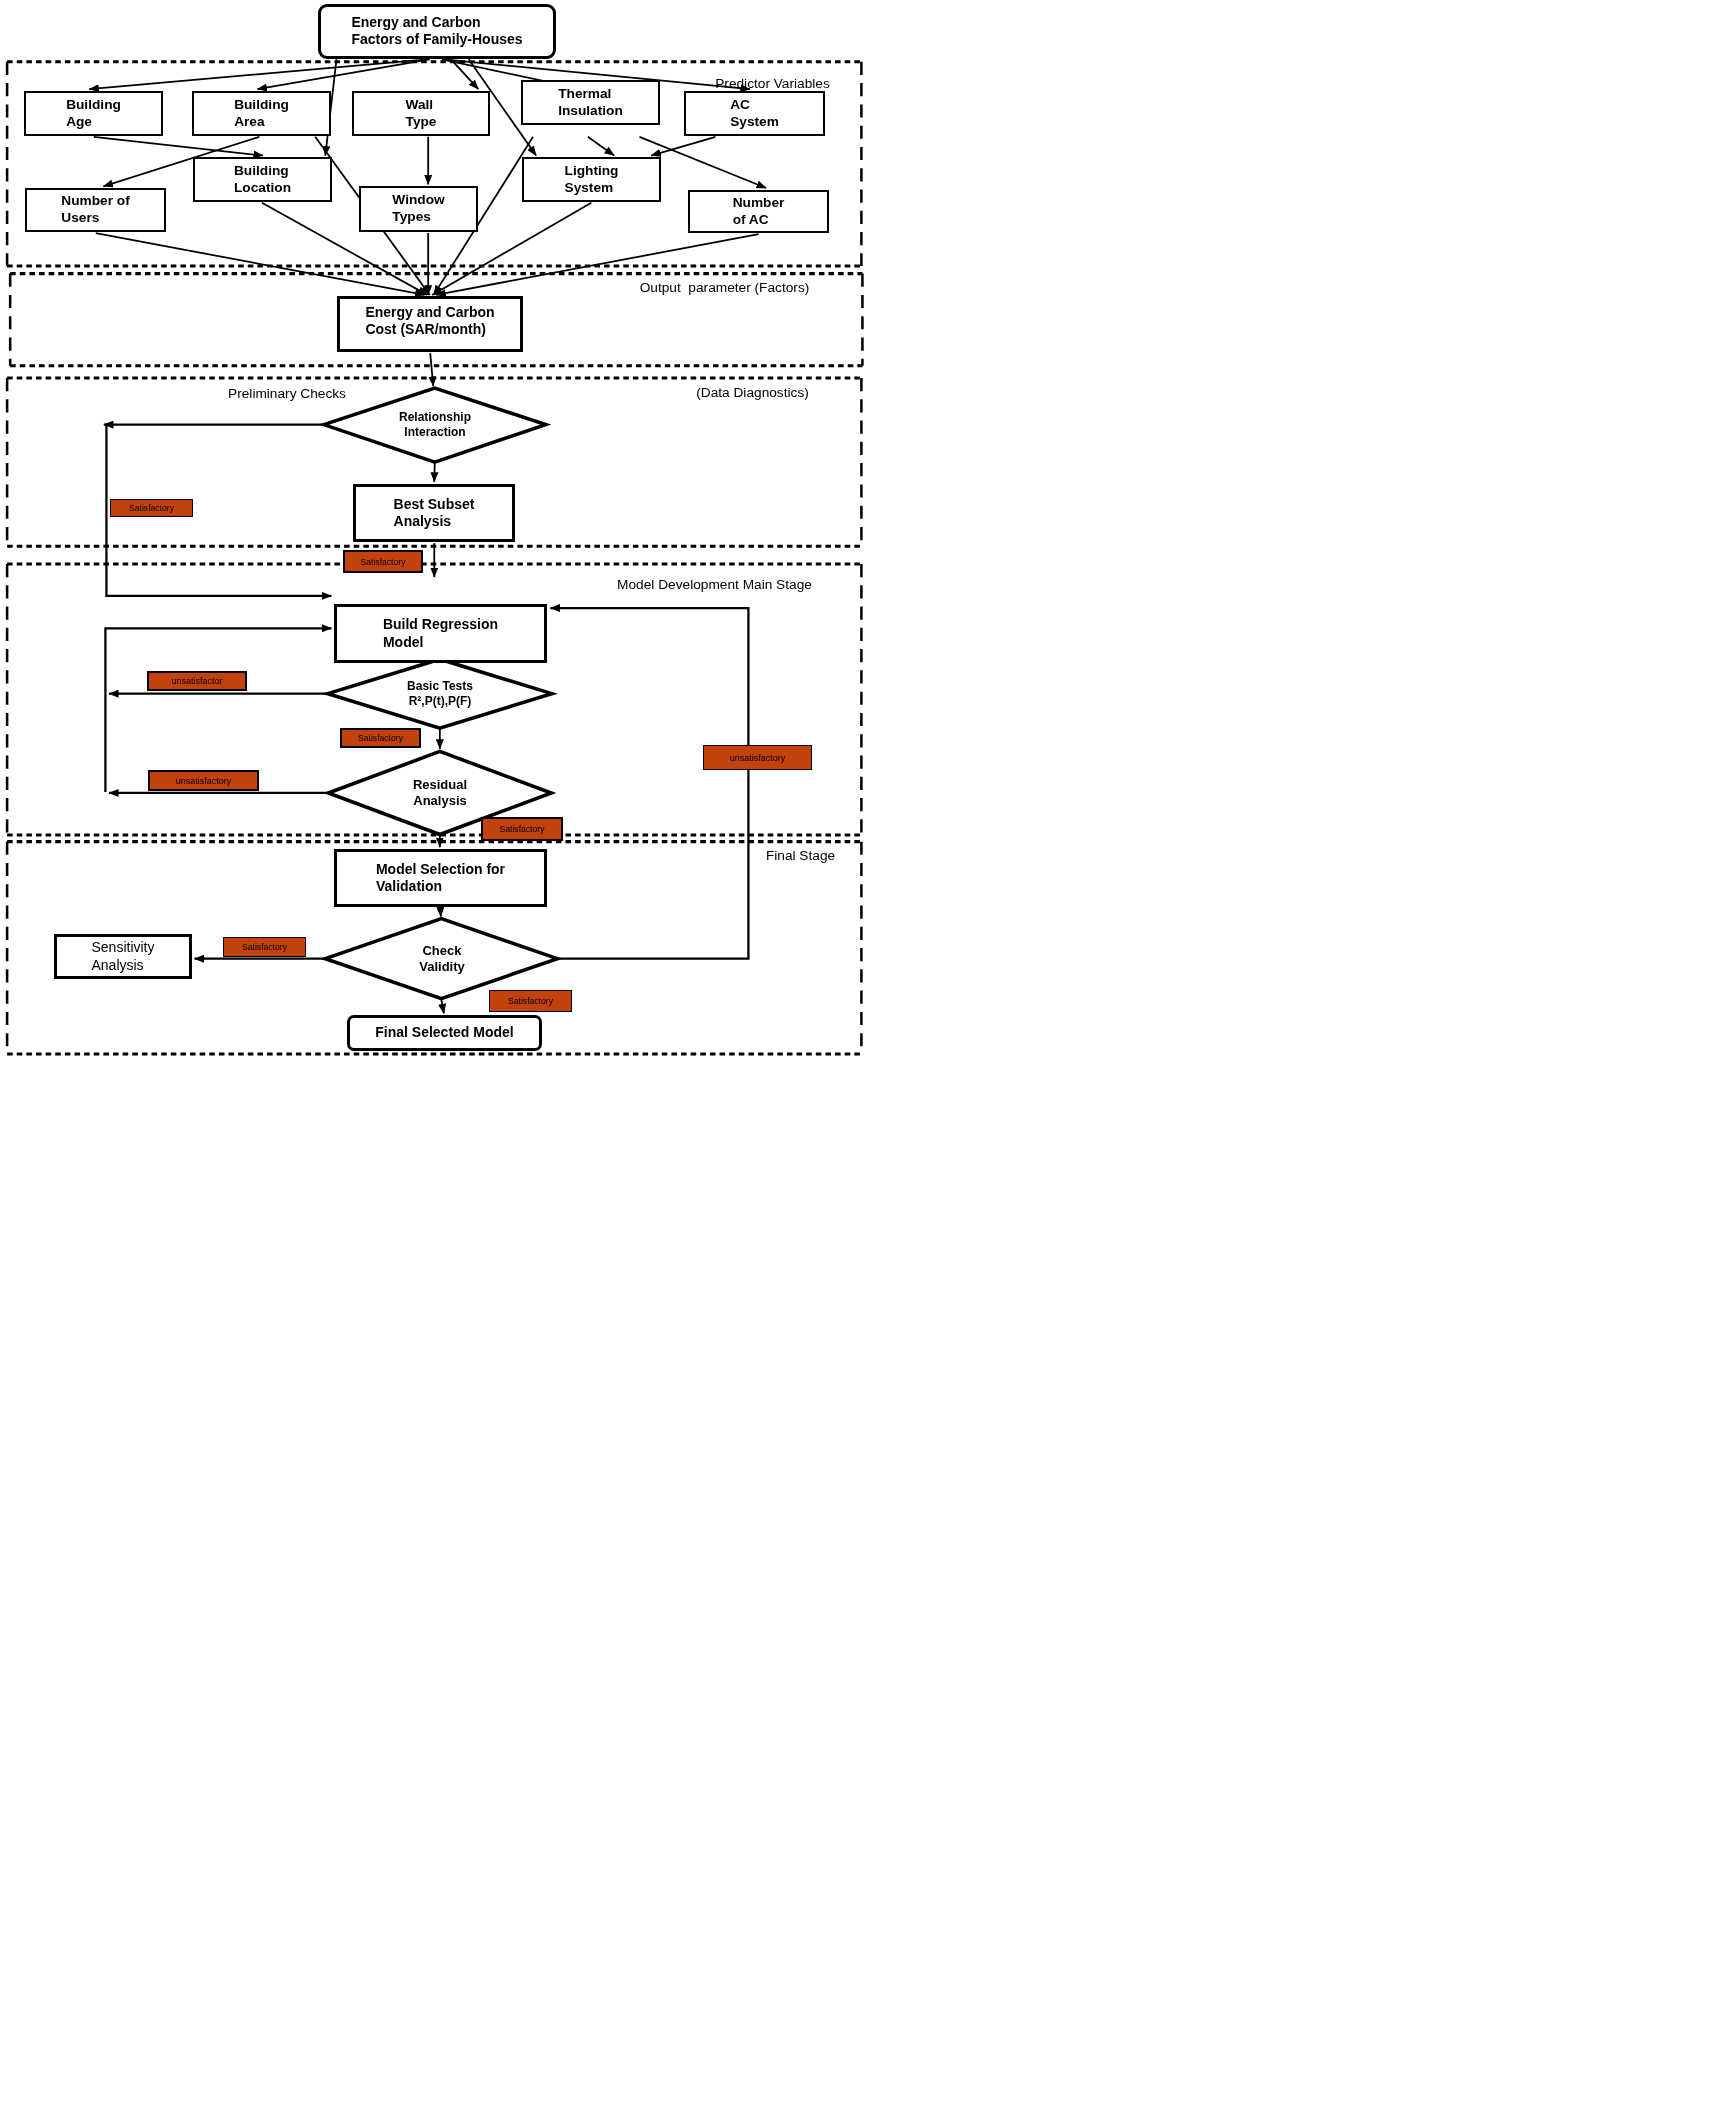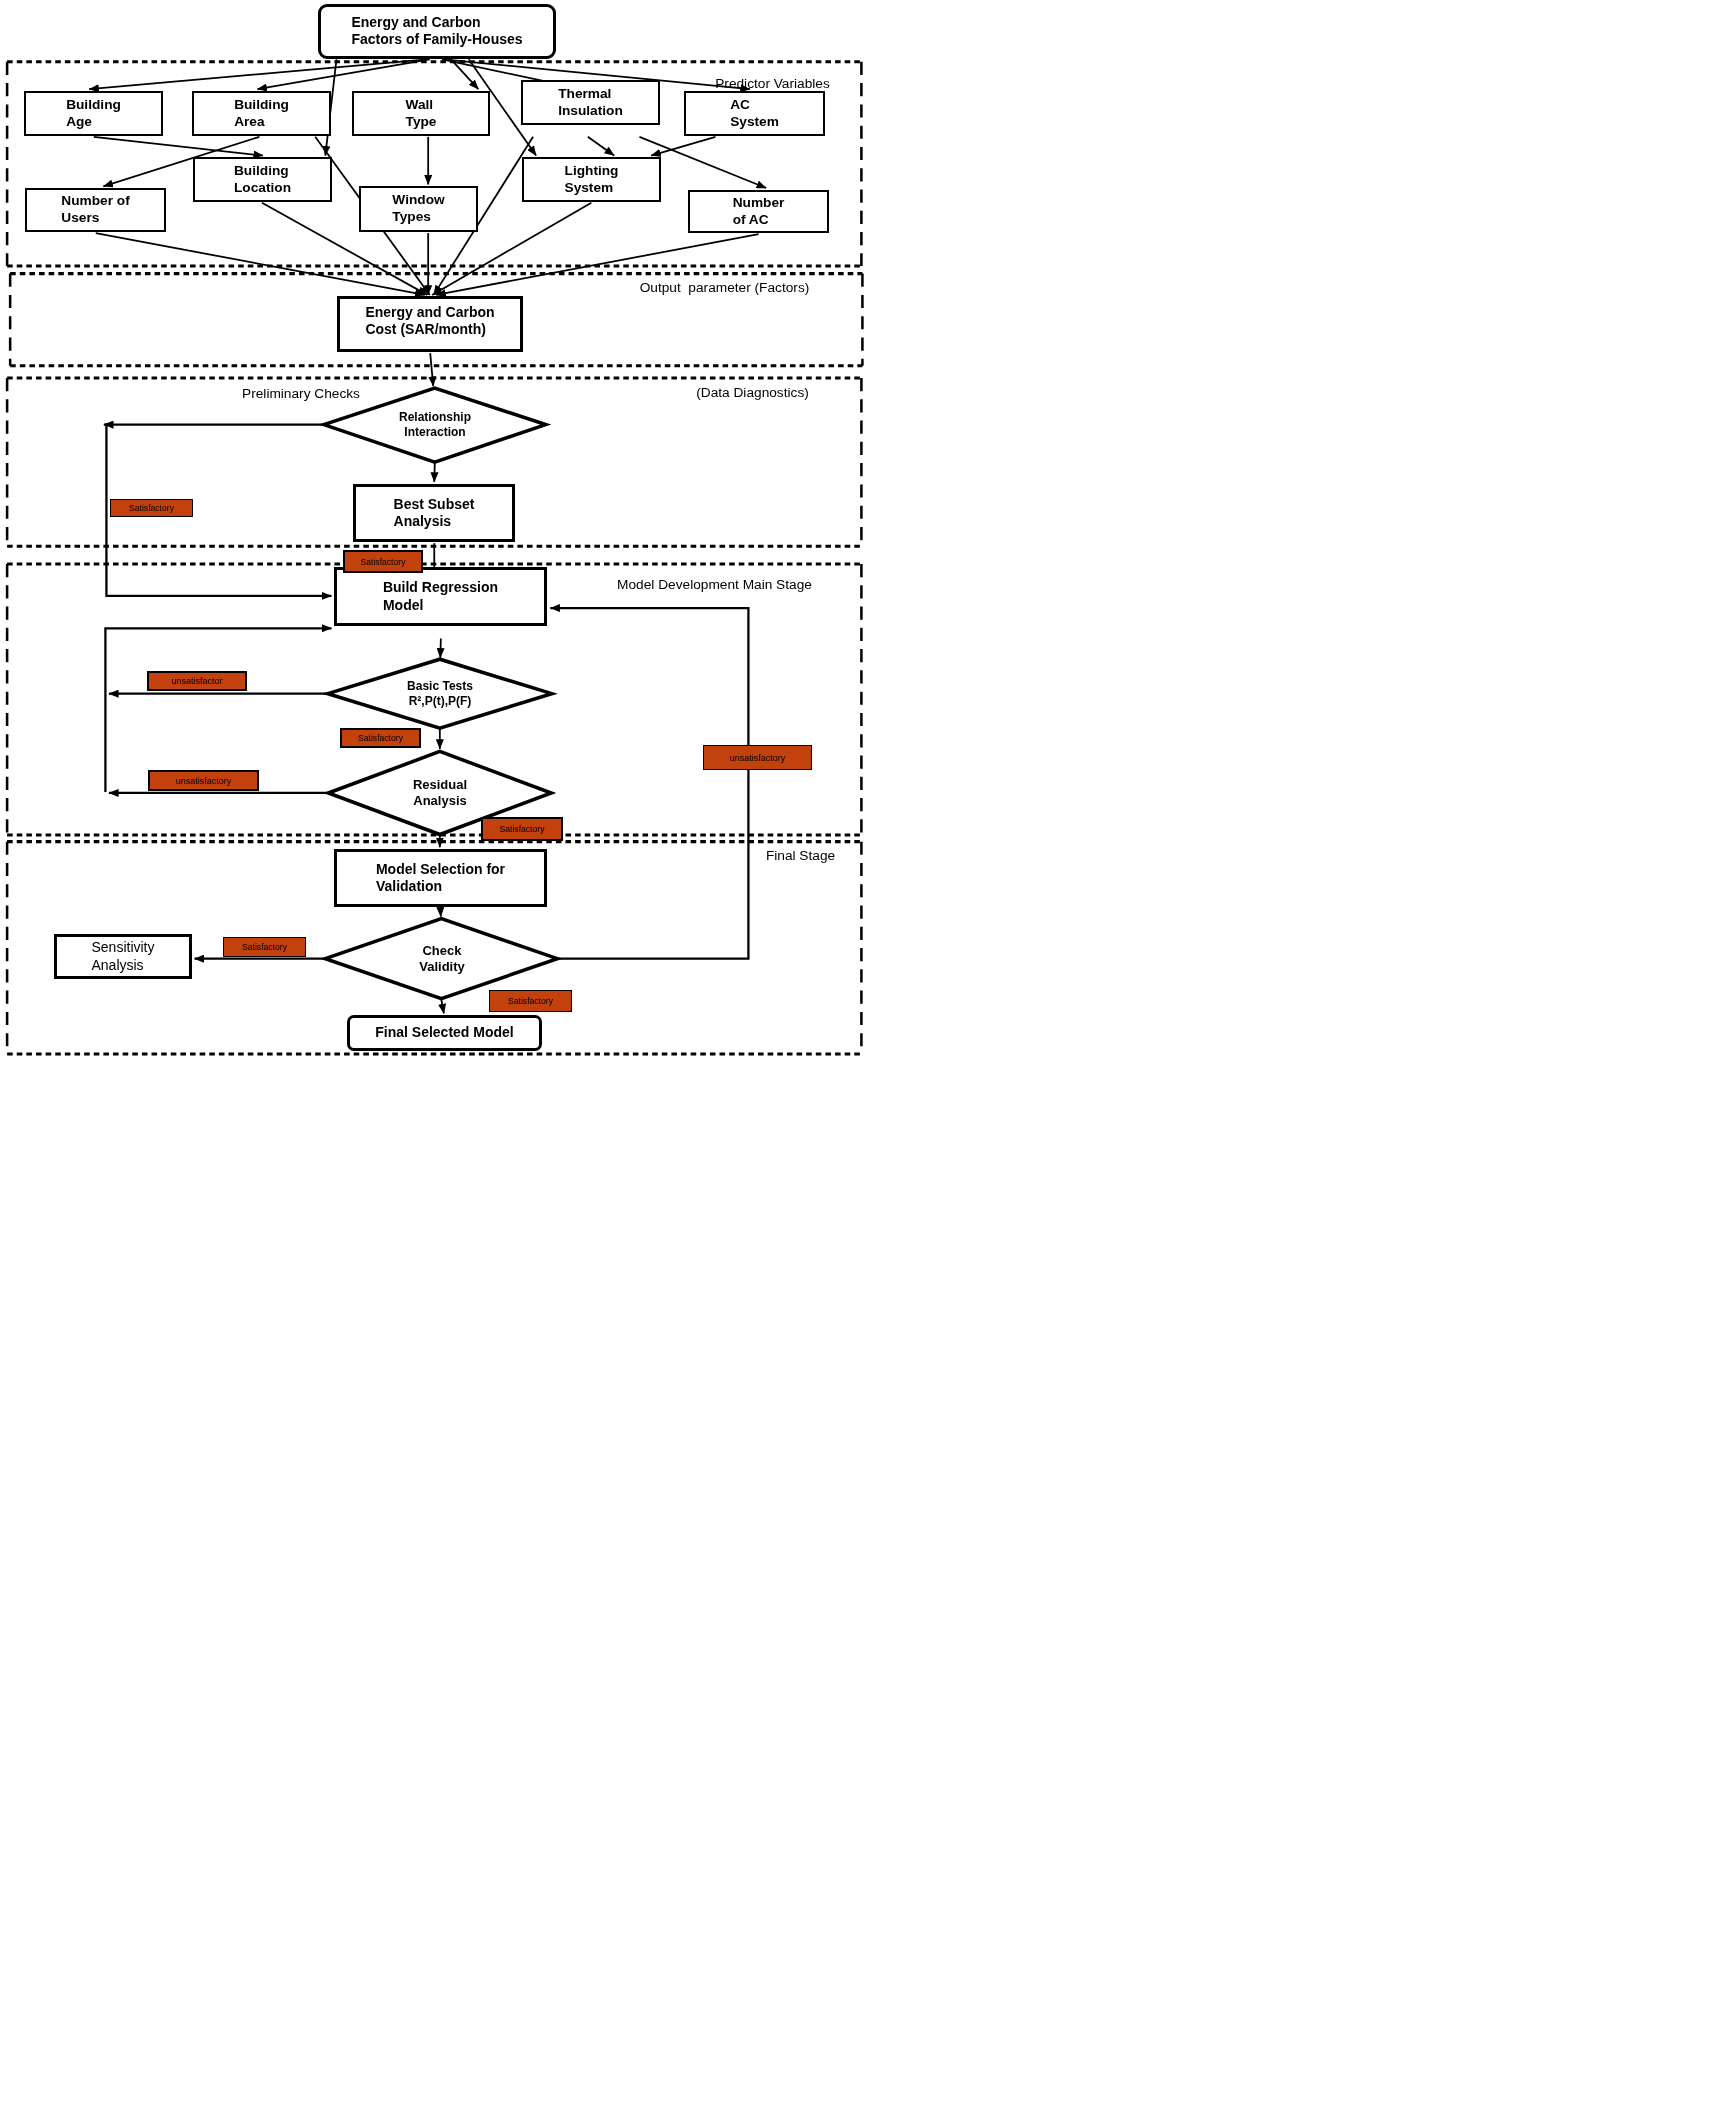--- a/index.html
+++ b/index.html
@@ -136,21 +136,21 @@
     </g>
 
     <polygon class="diamond" points="639,838 858,766 1077,838 858,912"></polygon>
     <polygon class="diamond" points="647,1369 868,1301 1089,1369 868,1437"></polygon>
     <polygon class="diamond" points="648,1565 868,1483 1088,1565 868,1647"></polygon>
     <polygon class="diamond" points="642,1892 871,1813 1100,1892 871,1971"></polygon>
   </svg>
 
   <div class="section-label" style="left:689px;top:75px;width:167px;height:17px;">Predictor Variables</div>
   <div class="section-label" style="left:598px;top:279px;width:253px;height:17px;">Output  parameter (Factors)</div>
-  <div class="section-label" style="left:220px;top:385px;width:162px;height:17px;">Preliminary Checks</div>
+  <div class="section-label" style="left:206px;top:385px;width:162px;height:17px;">Preliminary Checks</div>
   <div class="section-label" style="left:669px;top:384px;width:167px;height:17px;">(Data Diagnostics)</div>
   <div class="section-label" style="left:583px;top:576px;width:263px;height:17px;">Model Development Main Stage</div>
   <div class="section-label" style="left:745px;top:847px;width:111px;height:17px;">Final Stage</div>
 
   <div class="node top-box" style="left:318px;top:3.5px;width:238px;height:55px;">Energy and Carbon
 Factors of Family-Houses</div>
 
   <div class="node predictor" style="left:24px;top:91px;width:139px;height:45px;">Building
 Age</div>
   <div class="node predictor" style="left:192px;top:91px;width:139px;height:45px;">Building
@@ -169,21 +169,21 @@
 Users</div>
   <div class="node predictor" style="left:359px;top:186px;width:119px;height:46px;">Window
 Types</div>
   <div class="node predictor" style="left:688px;top:190px;width:141px;height:43px;">Number
 of AC</div>
 
   <div class="node process" style="left:337px;top:296px;width:186px;height:56px;align-items:flex-start;padding-top:5px;">Energy and Carbon
 Cost (SAR/month)</div>
   <div class="node process" style="left:353px;top:484px;width:162px;height:58px;">Best Subset
 Analysis</div>
-  <div class="node process" style="left:334px;top:567px;width:213px;height:59px;">Build Regression
+  <div class="node process" style="left:334px;top:604px;width:213px;height:59px;">Build Regression
 Model</div>
   <div class="node process" style="left:334px;top:849px;width:213px;height:58px;">Model Selection for
 Validation</div>
   <div class="node" style="left:54px;top:934px;width:138px;height:45px;border-width:3px;font-size:14px;">Sensitivity
 Analysis</div>
   <div class="node final-box" style="left:347px;top:1015px;width:195px;height:36px;">Final Selected Model</div>
 
   <div class="diamond-label" style="left:374px;top:405px;width:122px;height:40px;font-size:12px;">Relationship
 Interaction</div>
   <div class="diamond-label" style="left:379px;top:674px;width:122px;height:40px;font-size:12px;">Basic Tests

